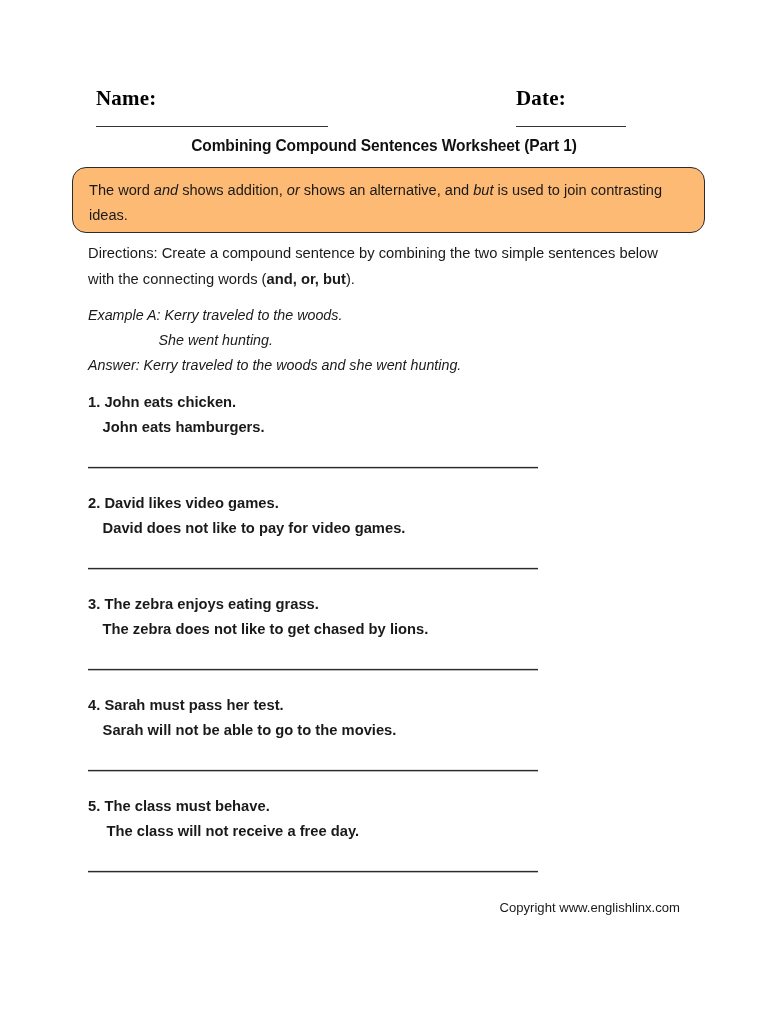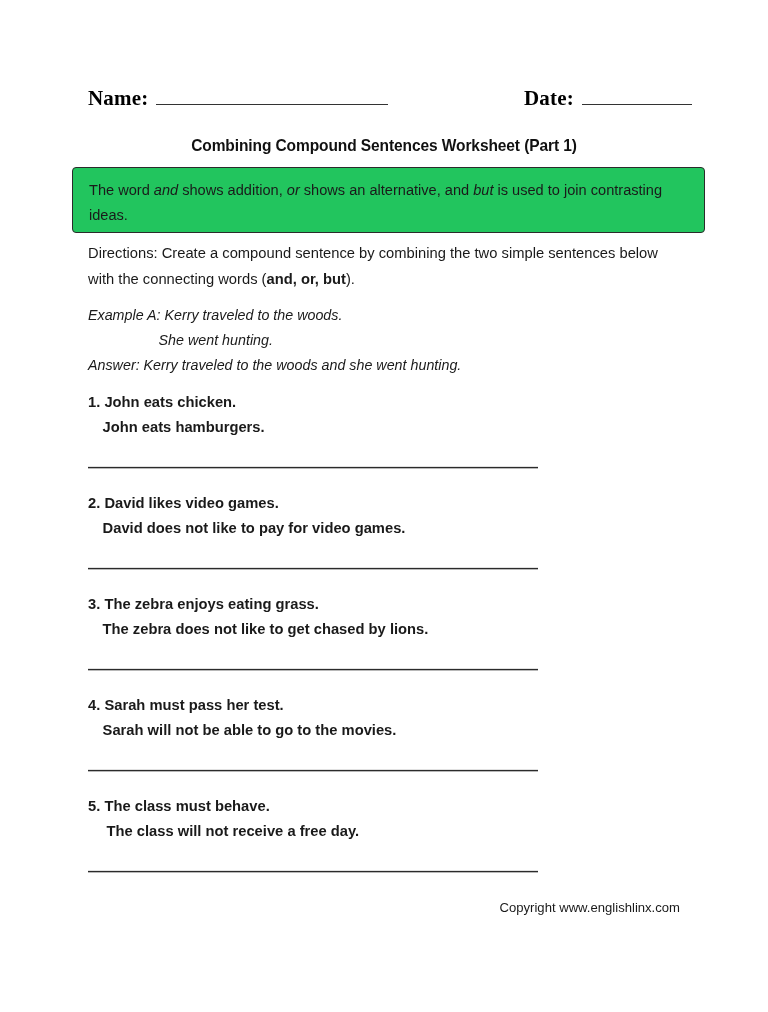--- a/index.html
+++ b/index.html
@@ -31,23 +31,24 @@
     top: 86px;
     width: 590px;
     height: 26px;
   }
   .field {
     position: absolute;
     top: 0;
     display: flex;
     align-items: baseline;
     white-space: nowrap;
+    flex-direction: column;
   }
   .field-name { left: 0px; }
-  .field-date { left: 436px; }
+  .field-date { left: 420px; }
 
   .field-label {
     font-family: "Liberation Serif", serif;
     font-weight: bold;
     font-size: 21px;
     color: #000;
     letter-spacing: 0.2px;
   }
   .field-rule {
     display: inline-block;
@@ -75,22 +76,22 @@
 
   
   .info-box {
     position: absolute;
     left: 72px;
     top: 167px;
     width: 633px;
     height: 66px;
     box-sizing: border-box;
     border: 1.3px solid #2b2b2b;
-    border-radius: 4px;
-    background: #22c55e;
+    border-radius: 14px;
+    background: #fdba74;
   }
   .info-box-text {
     position: absolute;
     left: 16px;
     top: 9px;
     width: 600px;
     font-size: 15.2px;
     line-height: 25px;
     color: #1a1a1a;
     transform: scaleX(0.96);

